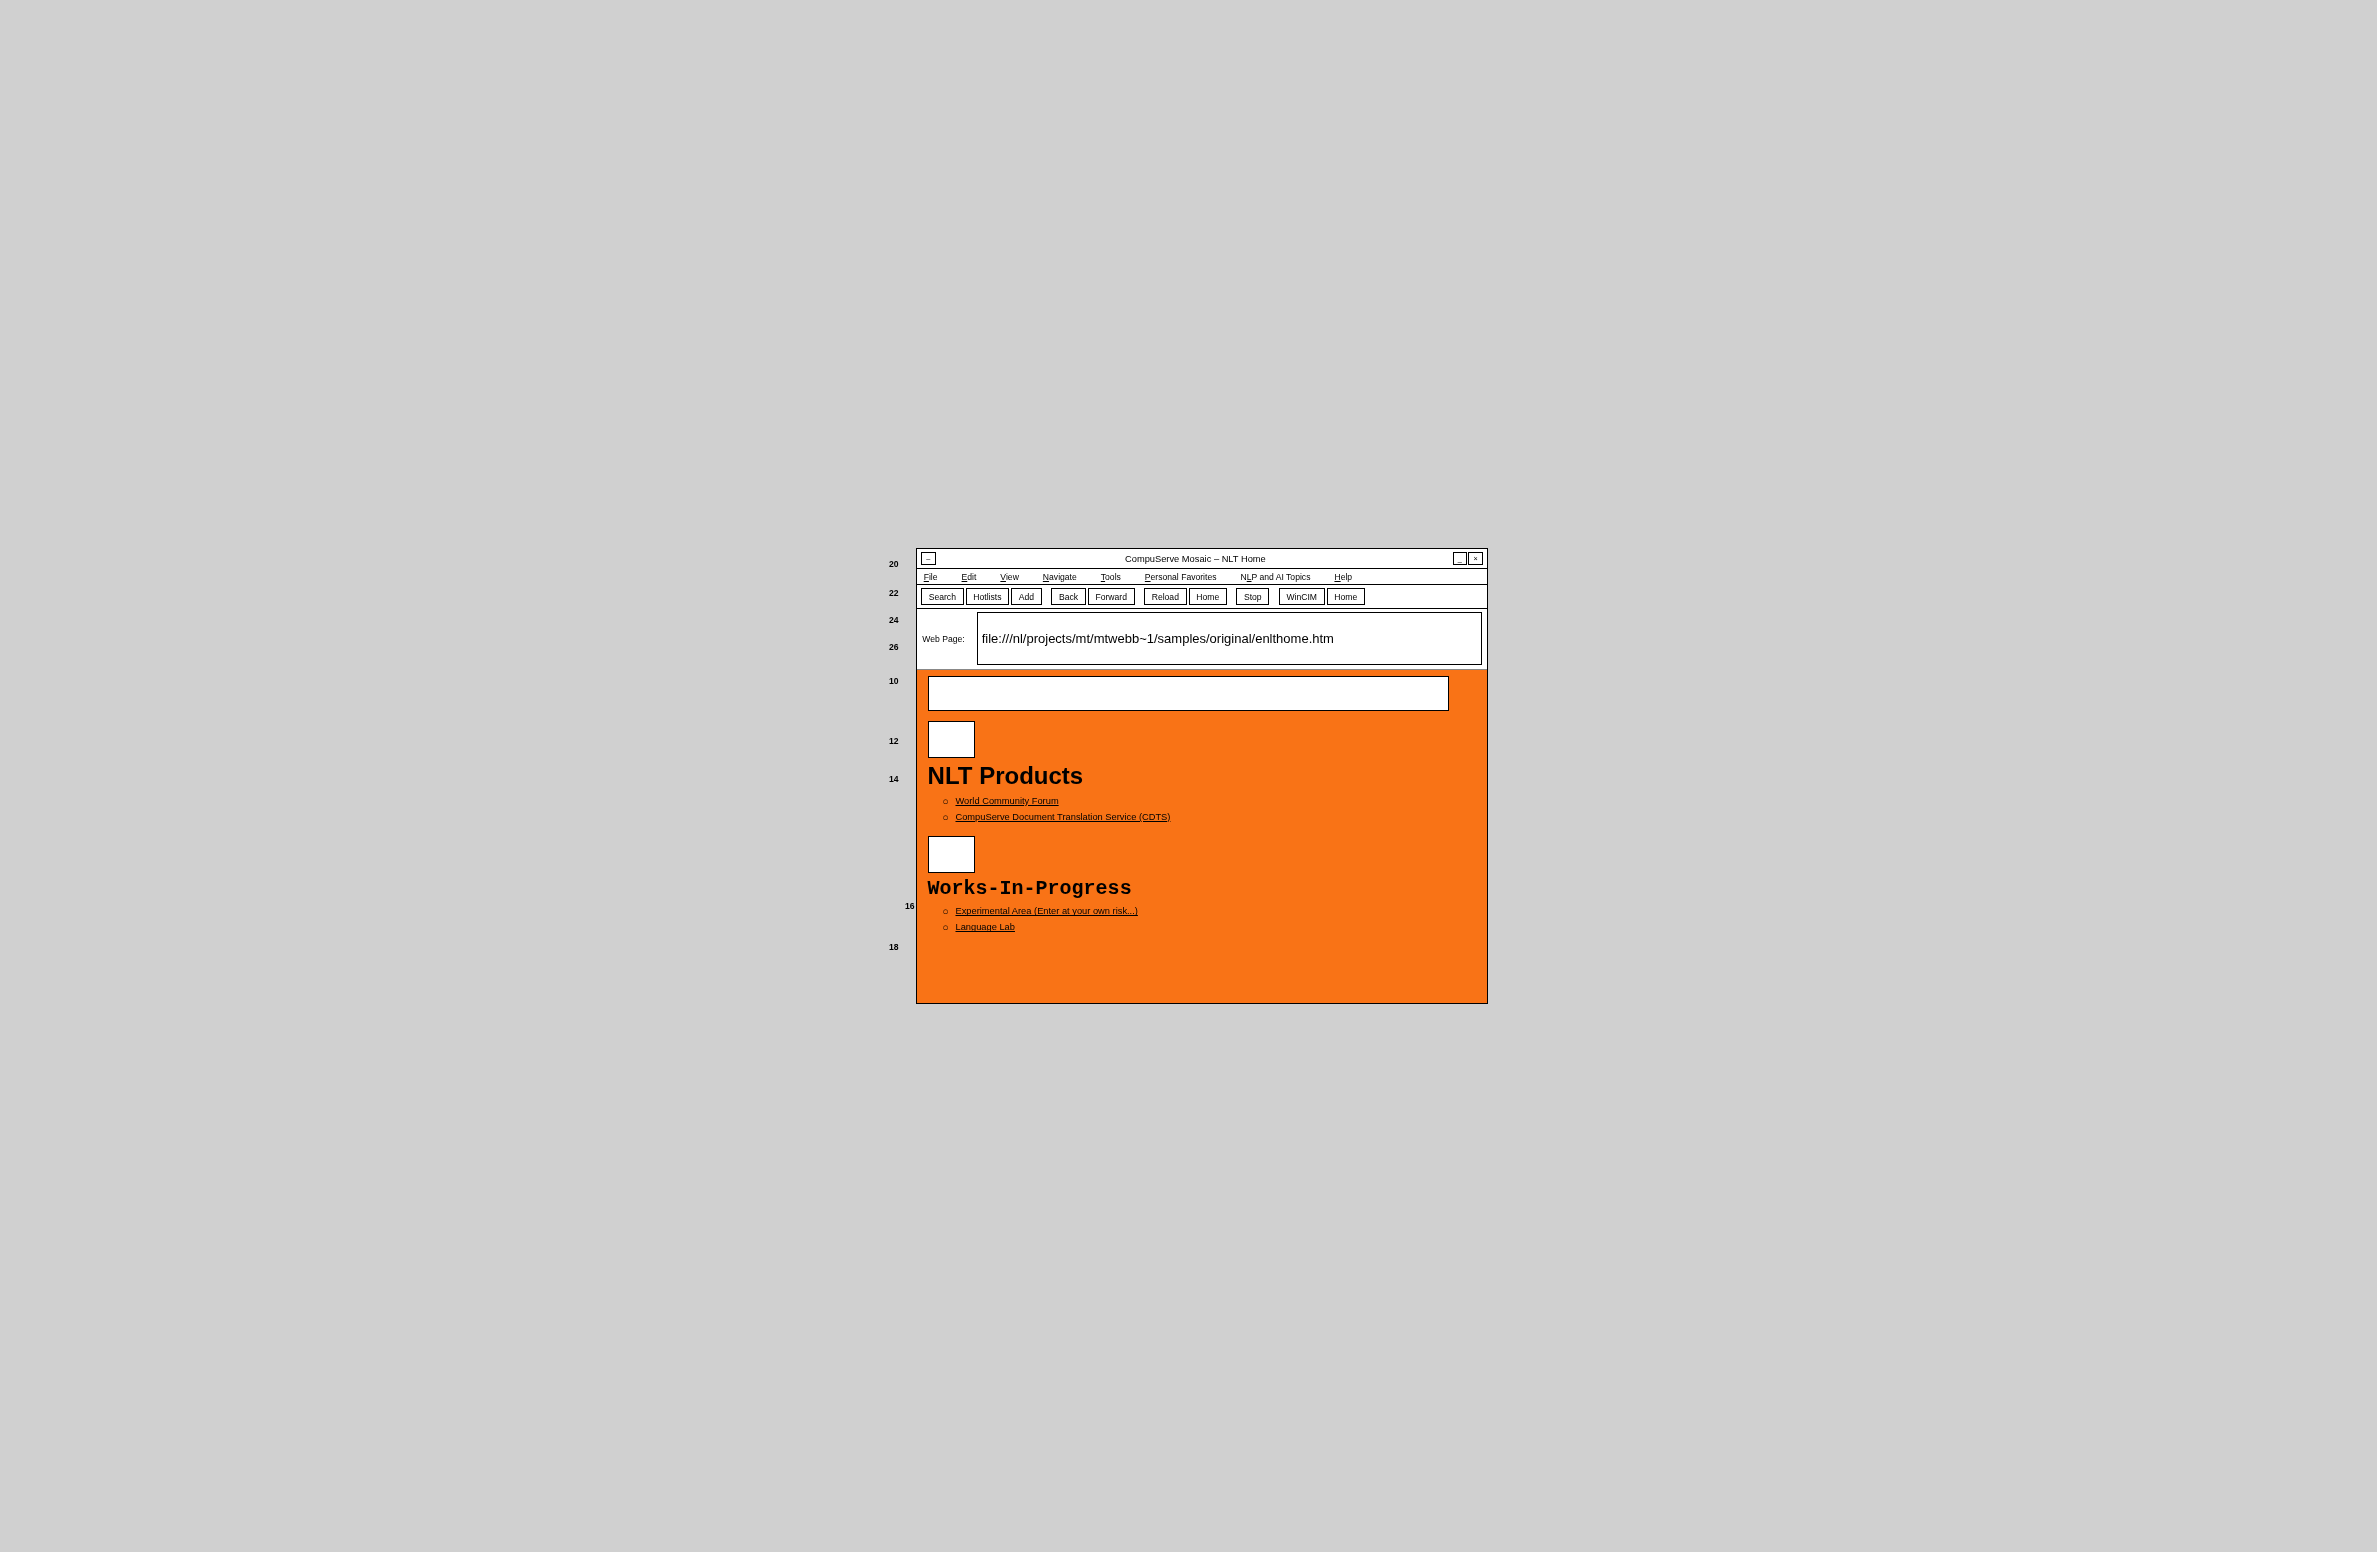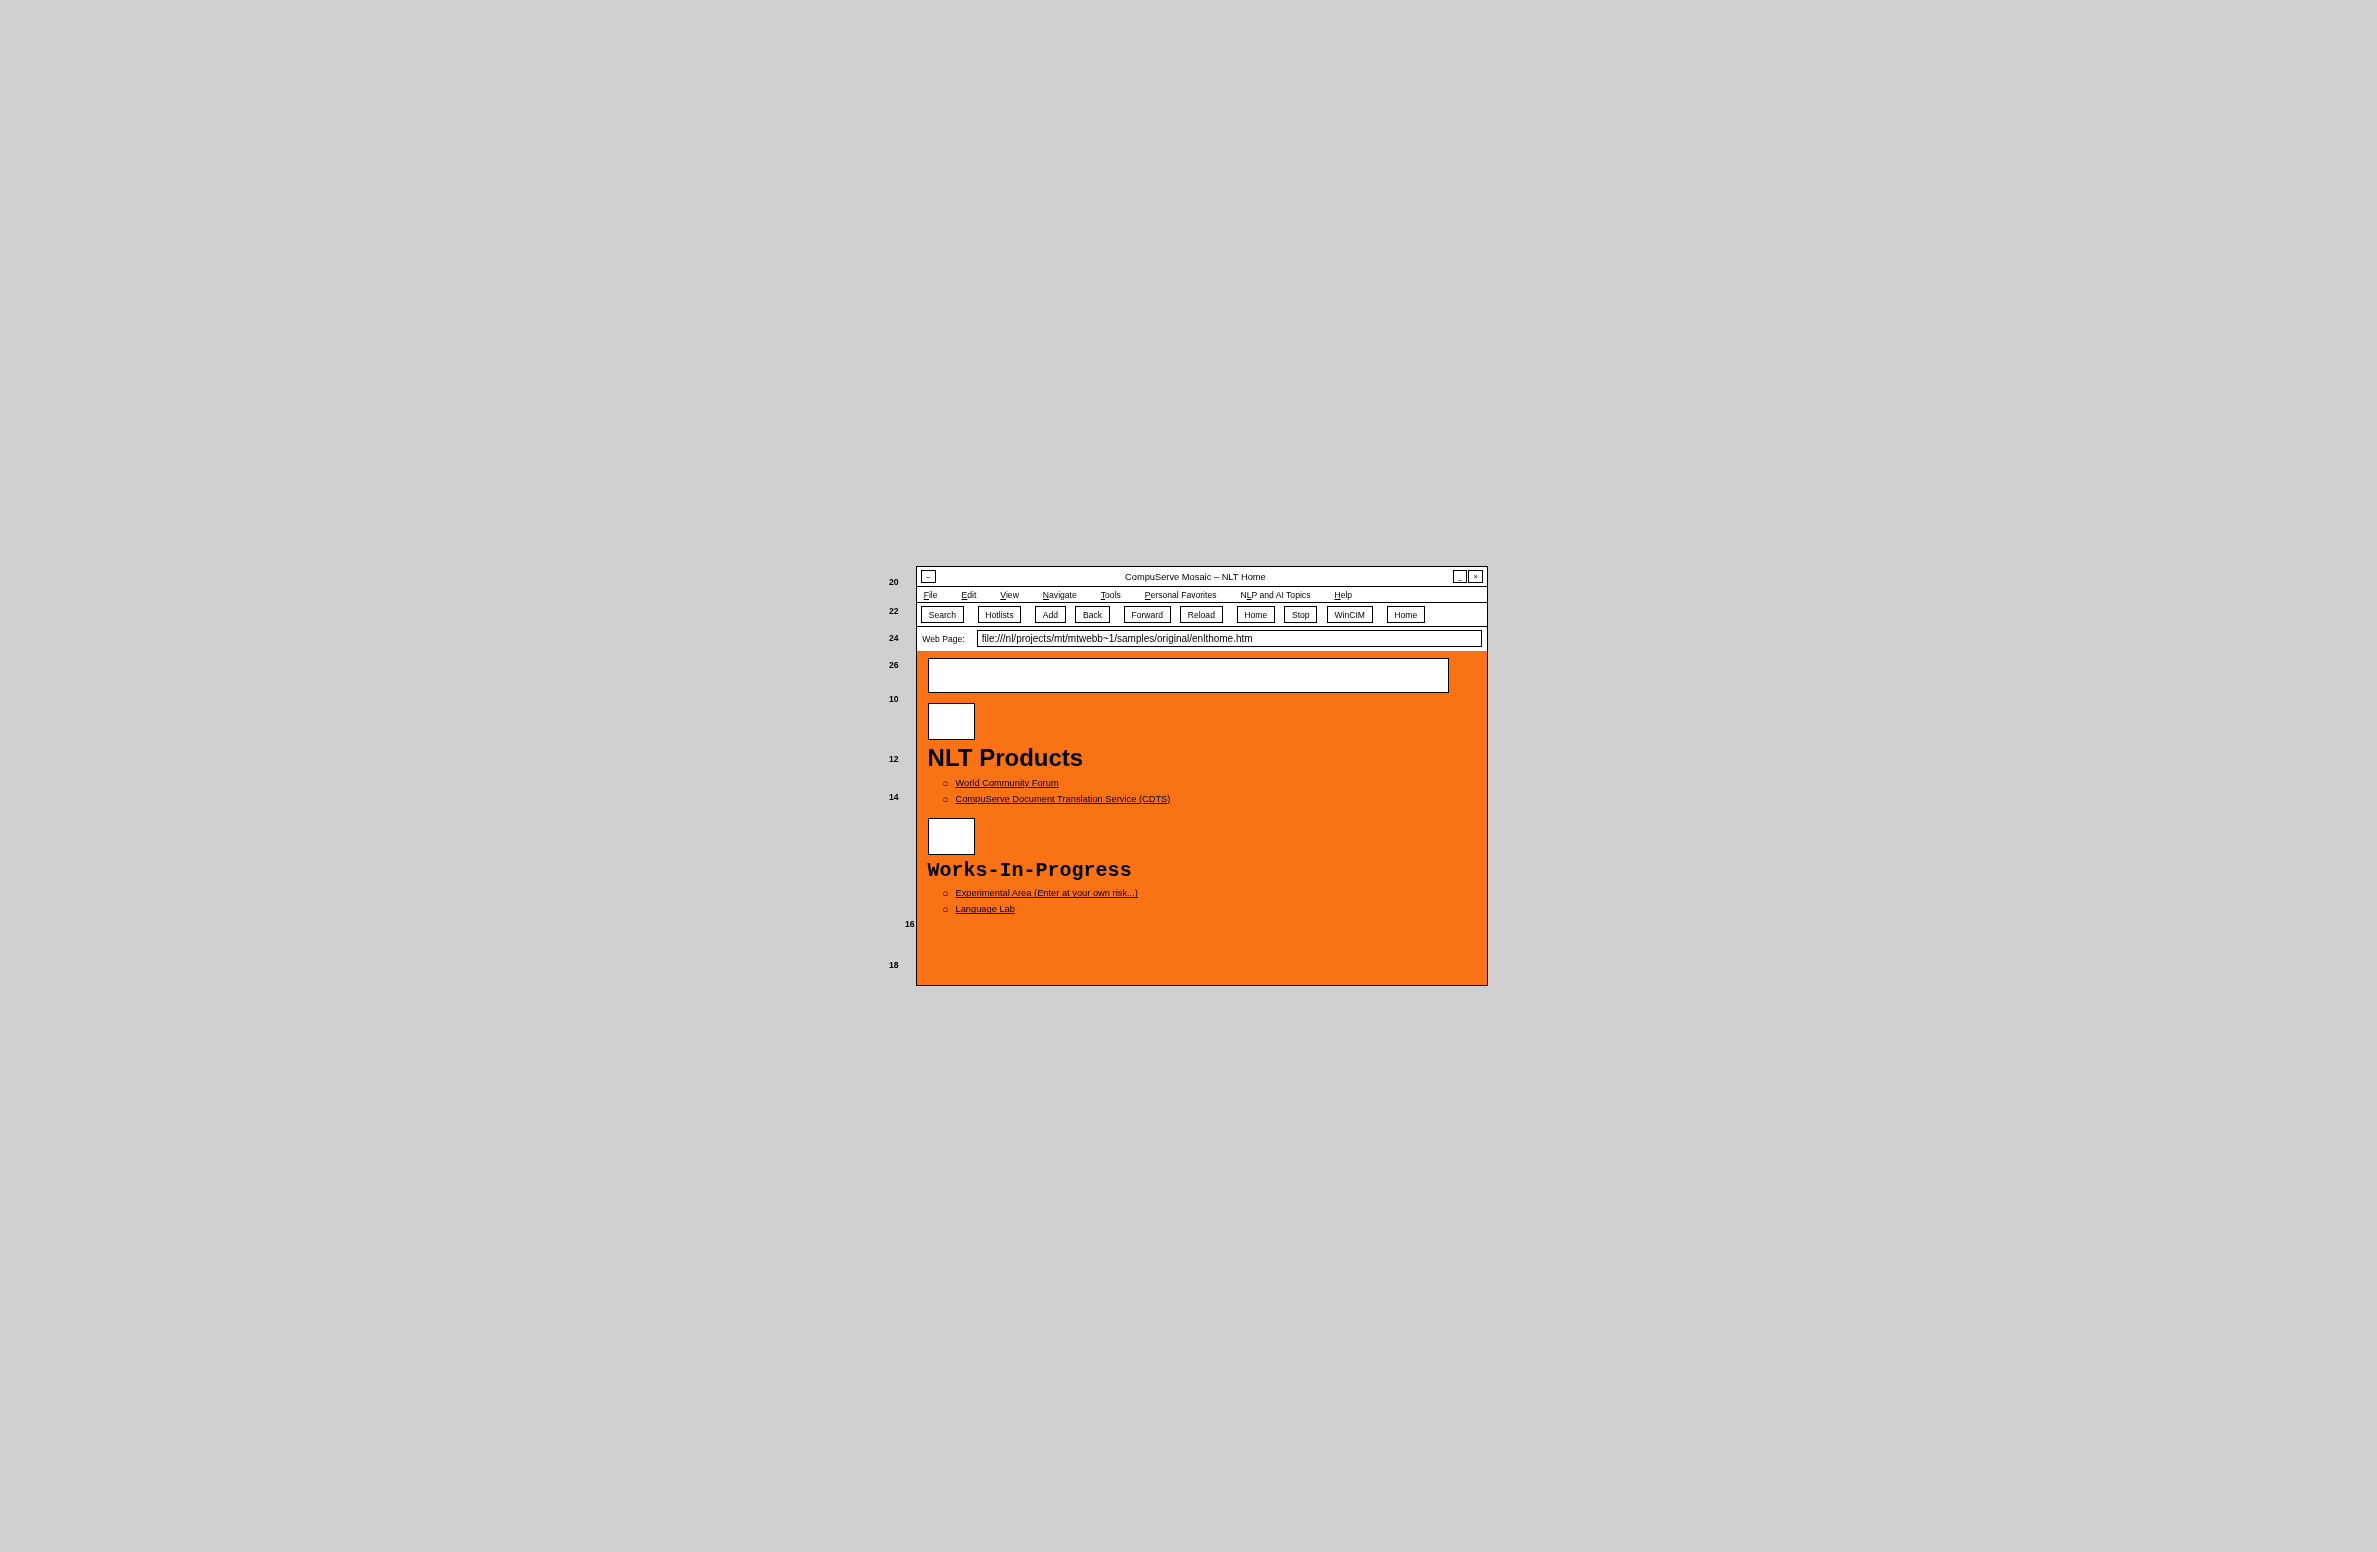--- a/index.html
+++ b/index.html
@@ -113,21 +113,21 @@
     .toolbar {
       border-bottom: 1.3px solid #000;
       display: flex;
       align-items: center;
       padding: 2.7px 4px;
       gap: 2.7px;
     }
 
     .toolbar-group {
       display: flex;
-      gap: 14px;
+      gap: 2px;
     }
 
     .toolbar-btn {
       border: 1.3px solid #000;
       background: #fff;
       padding: 2.7px 6.7px;
       font-size: 8.6px;
       cursor: pointer;
       font-family: Arial, sans-serif;
       min-width: 29px;
@@ -149,22 +149,22 @@
     }
 
     .address-label {
       font-family: Arial, sans-serif;
       font-size: 8.6px;
       white-space: nowrap;
     }
 
     .address-input {
       border: 0.7px solid #000;
-      padding: 2px 4px;
-      font-size: 10px;
+      padding: 18px 4px;
+      font-size: 13px;
       font-family: Arial, sans-serif;
       flex: 1;
       outline: none;
     }
 
     
     .content {
       padding: 6.7px 10.6px 13.3px 10.6px;
       background: #f97316;
       min-height: 333px;

